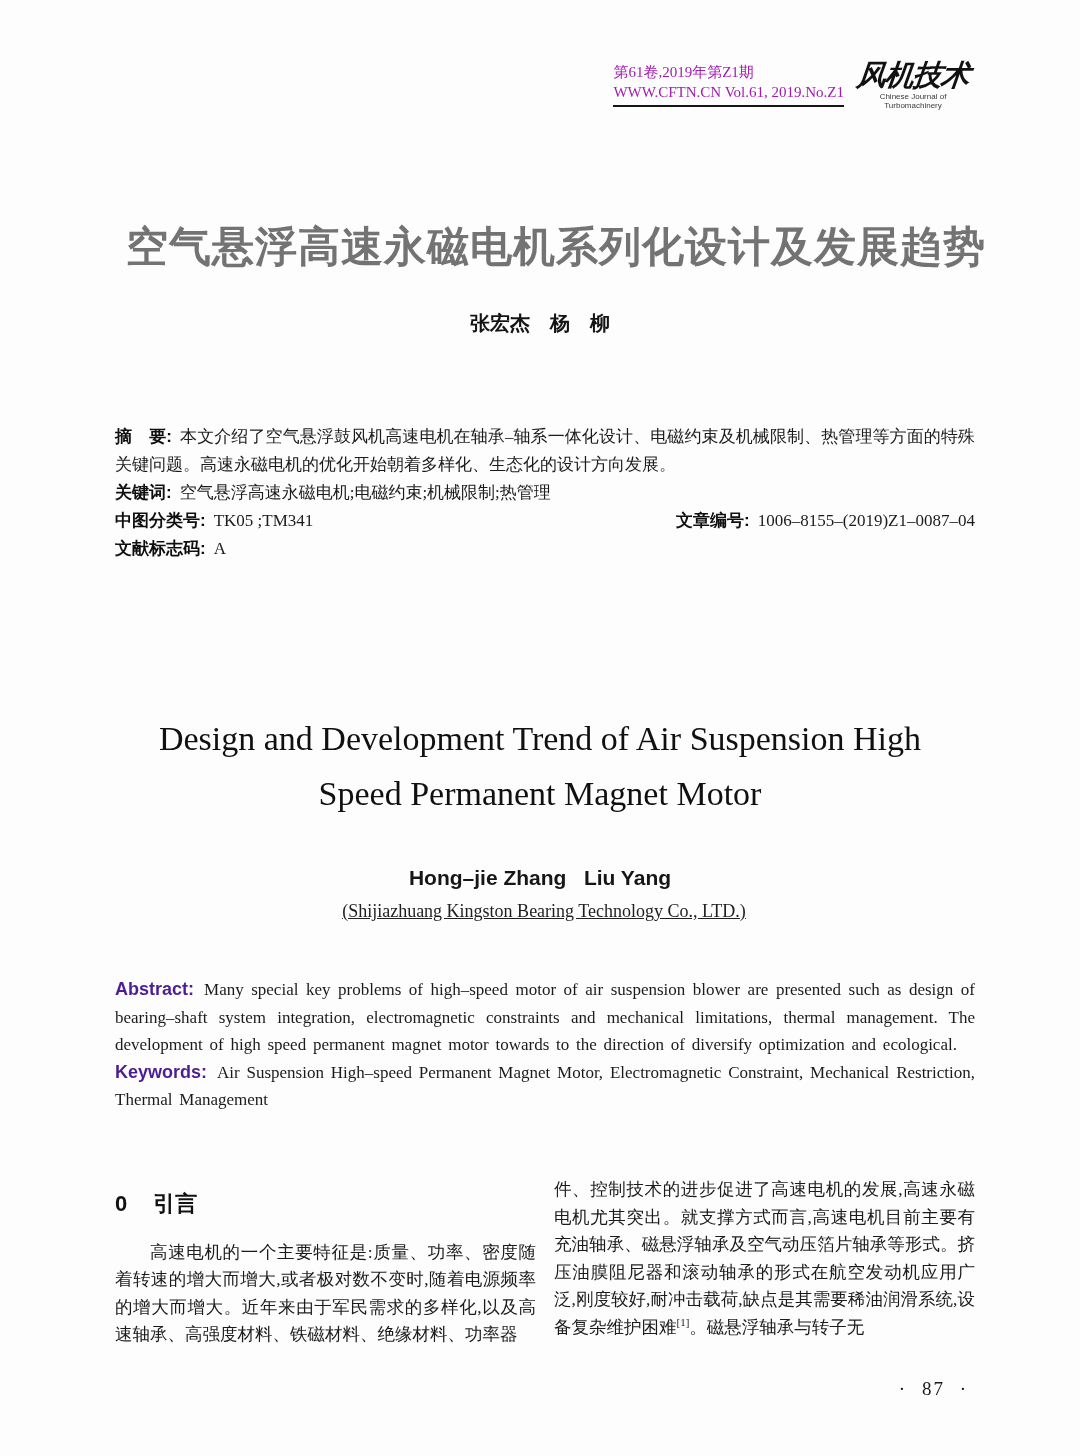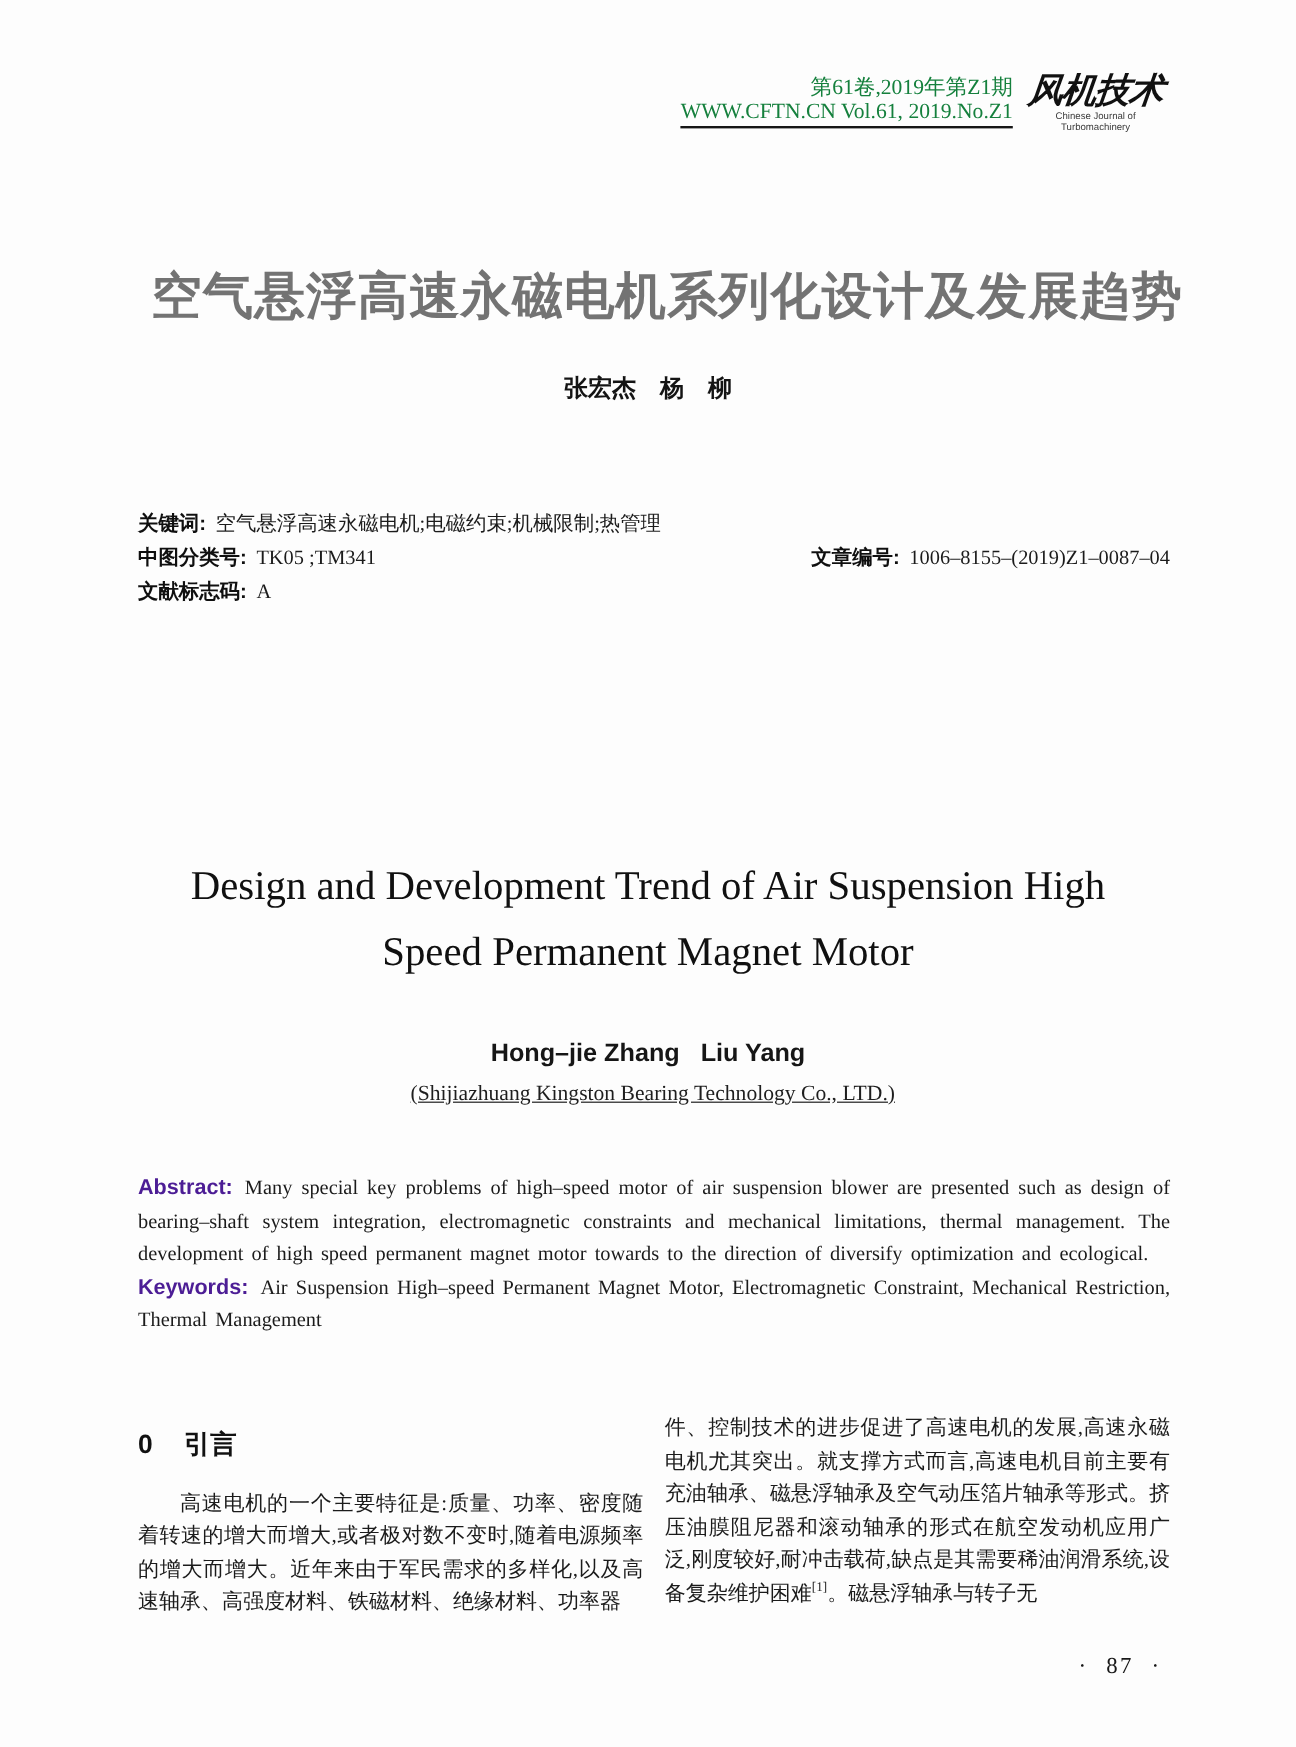--- a/index.html
+++ b/index.html
@@ -10,23 +10,23 @@
     font-family:"Liberation Serif","DejaVu Serif",serif;
     color:#1b1b1b;
     overflow:hidden;
   }
   
   .header{
     position:absolute;top:58px;right:108px;
     display:flex;align-items:flex-start;gap:10px;
   }
   .issue{
-    text-align:right;
-    font-size:18px;line-height:20px;
-    color:#15803d;
+    text-align:left;
+    font-size:15px;line-height:20px;
+    color:#a21caf;
     border-bottom:2.5px solid #161616;
     padding-bottom:3px;
     margin-top:4px;
   }
   .logo{width:118px;text-align:center;}
   .logo-cn{
     font-family:"DejaVu Serif",serif;
     font-size:29px;font-weight:bold;font-style:italic;
     letter-spacing:-1px;line-height:34px;color:#111;
     transform:skewX(-6deg);
@@ -120,20 +120,21 @@
     <div class="logo">
       <div class="logo-cn">风机技术</div>
       <div class="logo-en">Chinese Journal of Turbomachinery</div>
     </div>
   </div>
 
   <h1 class="title-cn">空气悬浮高速永磁电机系列化设计及发展趋势</h1>
   <div class="authors-cn">张宏杰　杨　柳</div>
 
   <div class="meta">
+    <p><b class="lab">摘　要:</b><span>本文介绍了空气悬浮鼓风机高速电机在轴承–轴系一体化设计、电磁约束及机械限制、热管理等方面的特殊关键问题。高速永磁电机的优化开始朝着多样化、生态化的设计方向发展。</span></p>
     <p><b class="lab">关键词:</b><span>空气悬浮高速永磁电机;电磁约束;机械限制;热管理</span></p>
     <div class="meta-row">
       <span><b class="lab">中图分类号:</b><span>TK05 ;TM341</span></span>
       <span><b class="lab">文章编号:</b><span>1006–8155–(2019)Z1–0087–04</span></span>
     </div>
     <p><b class="lab">文献标志码:</b><span>A</span></p>
   </div>
 
   <h2 class="title-en">
     <div>Design and Development Trend of Air Suspension High</div>

